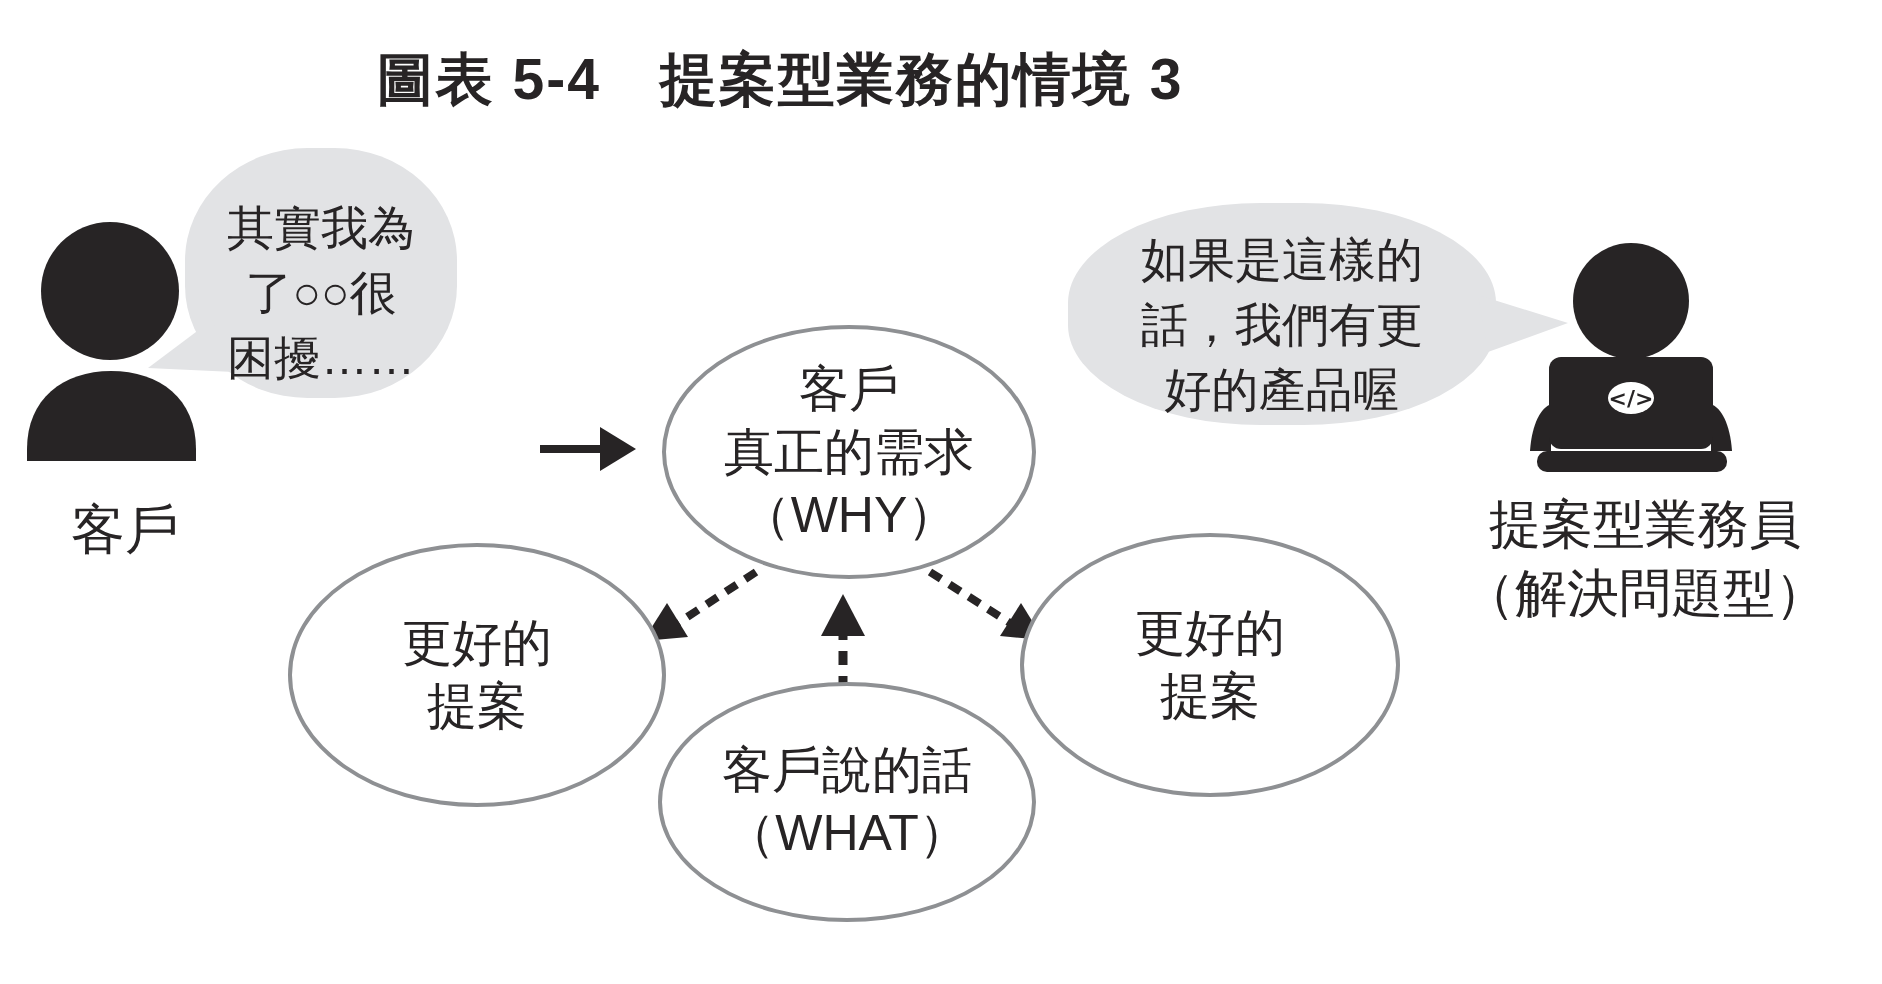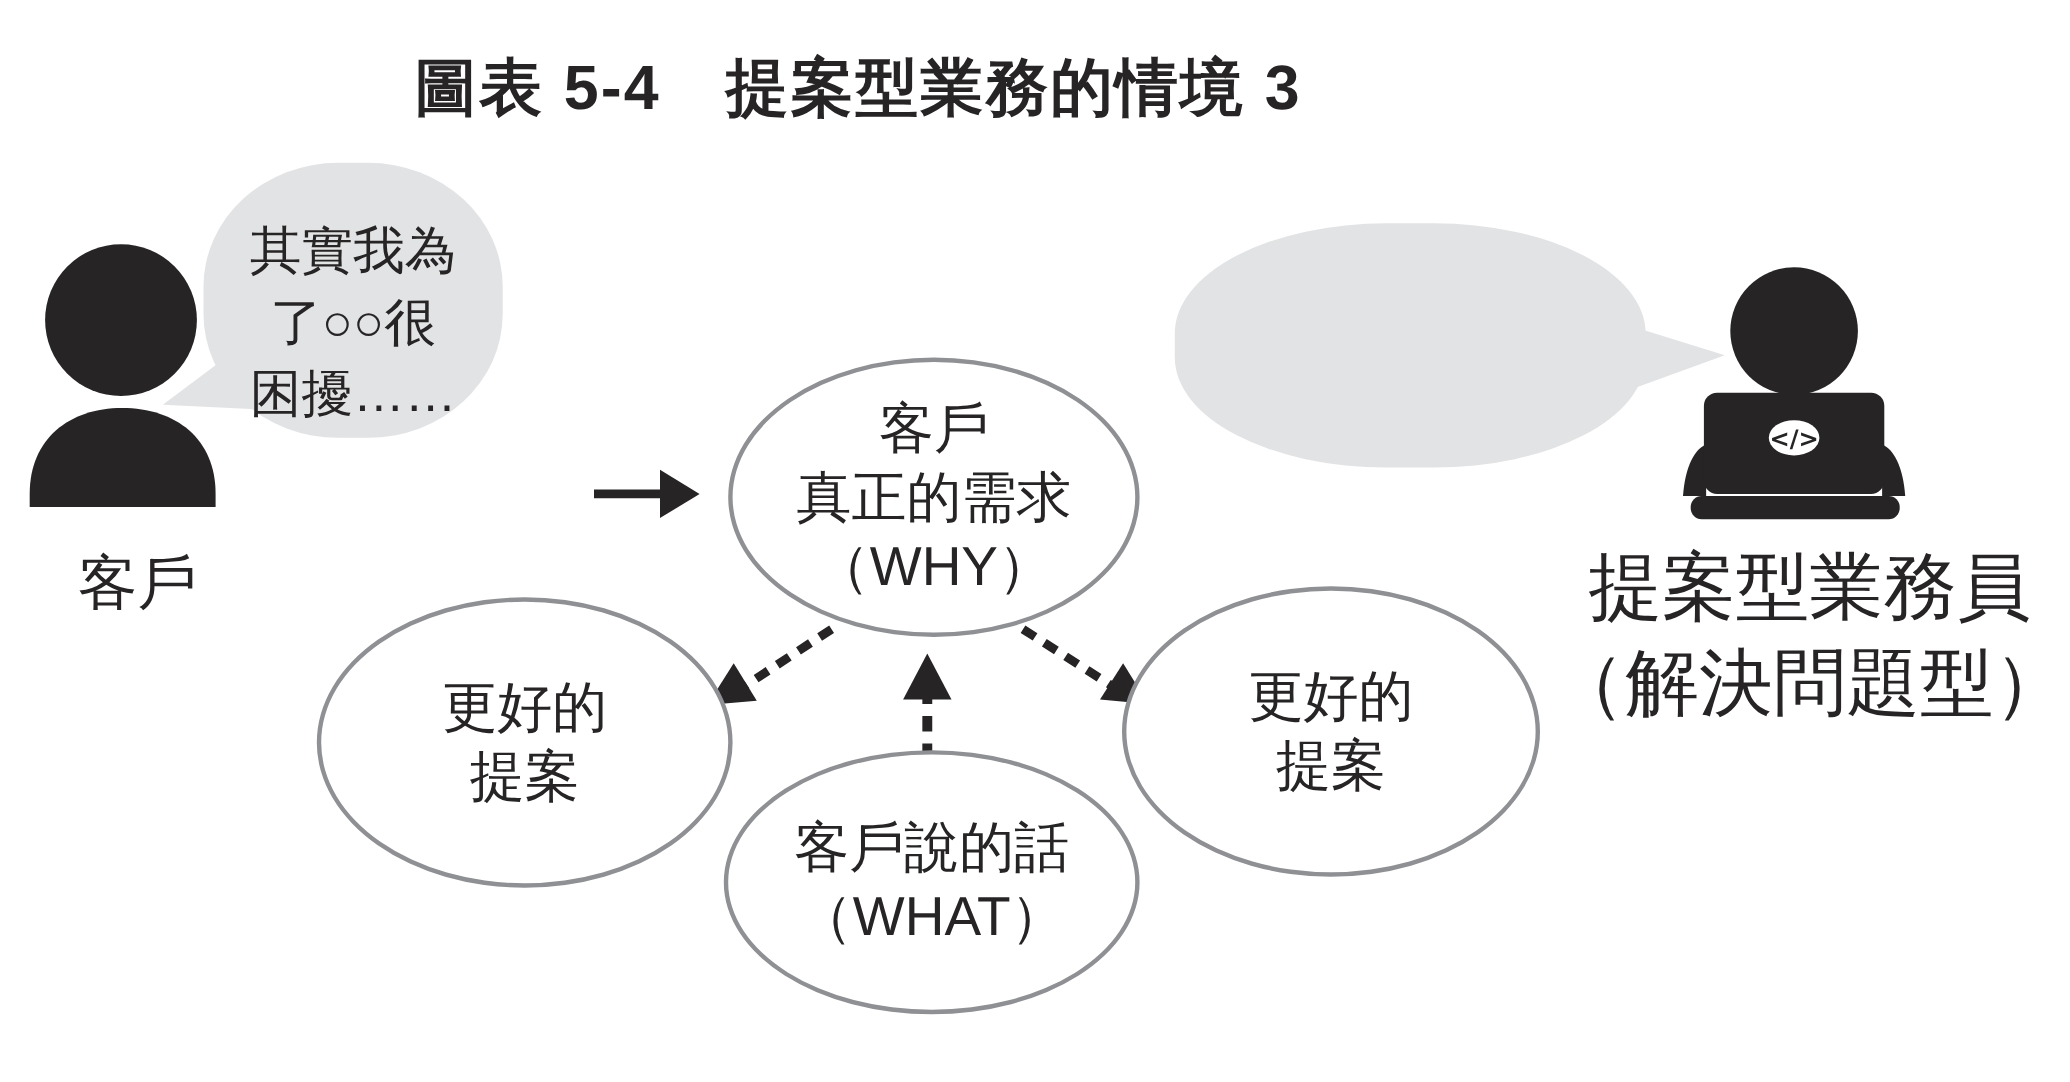--- a/index.html
+++ b/index.html
@@ -32,21 +32,21 @@
     font-size:50px;line-height:1.26;text-align:center;white-space:pre-line;
   }
   .node-why{left:662px;top:325px;width:366px;height:246px;}
   .node-what{left:658px;top:682px;width:370px;height:232px;}
   .node-left{left:288px;top:543px;width:370px;height:256px;}
   .node-right{left:1020px;top:533px;width:372px;height:256px;}
   .person-label{
     position:absolute;z-index:4;text-align:center;white-space:pre-line;
   }
   .customer-label{left:25px;top:494px;width:200px;font-size:54px;}
-  .sales-label{left:1408px;top:490px;width:474px;font-size:67px;line-height:1.32;}
+  .sales-label{left:1408px;top:490px;width:474px;font-size:52px;line-height:1.32;}
 </style>
 </head>
 <body>
 
 <div class="stage">
 
   <div class="title">圖表 5-4　提案型業務的情境 3</div>
 
   <div class="bubble bubble-left"></div>
   <div class="bubble bubble-right"></div>
@@ -88,20 +88,23 @@
 
     <g>
       <line x1="930" y1="572" x2="1010" y2="623" stroke="#272425" stroke-width="8" stroke-dasharray="13 10"></line>
       <polygon points="1044,640 1021,603 1000,636" fill="#272425"></polygon>
     </g>
   </svg>
 
   <div class="bubble-text bubble-left-text">其實我為
 了○○很
 困擾……</div>
+  <div class="bubble-text bubble-right-text">如果是這樣的
+話，我們有更
+好的產品喔</div>
 
   <div class="node node-why">
     <span>客戶
 真正的需求
 （WHY）</span>
   </div>
   <div class="node node-what">
     <span>客戶說的話
 （WHAT）</span>
   </div>

